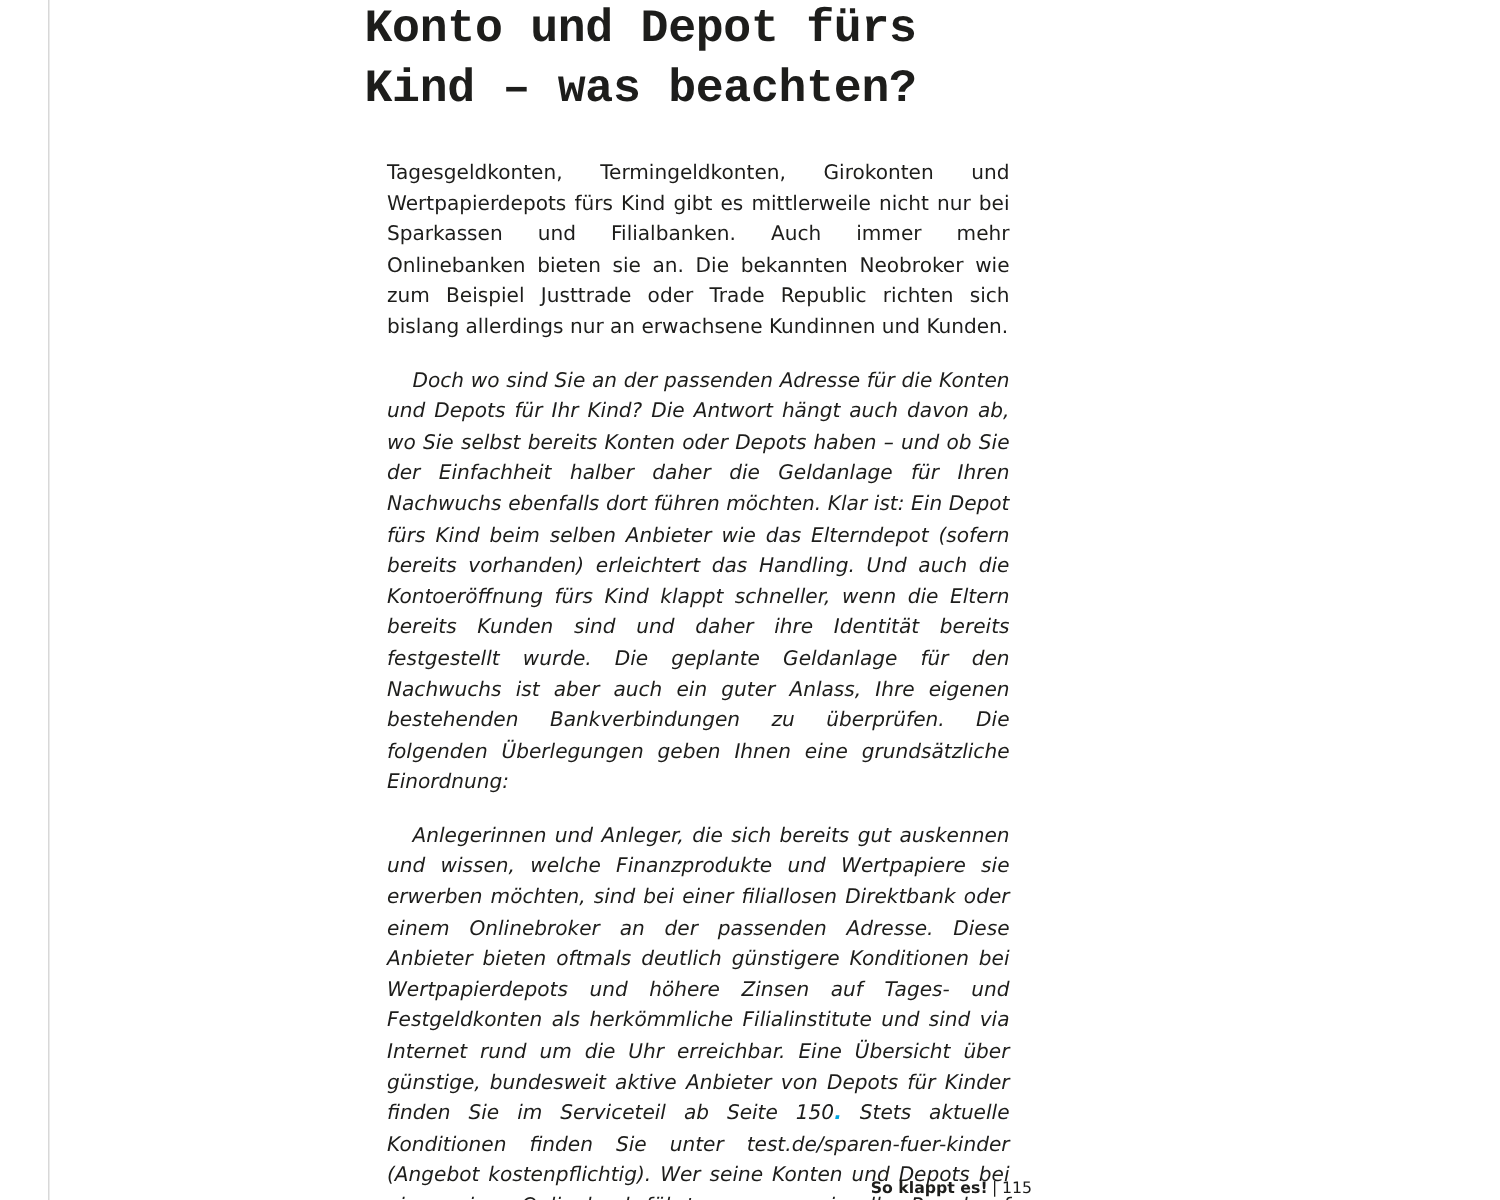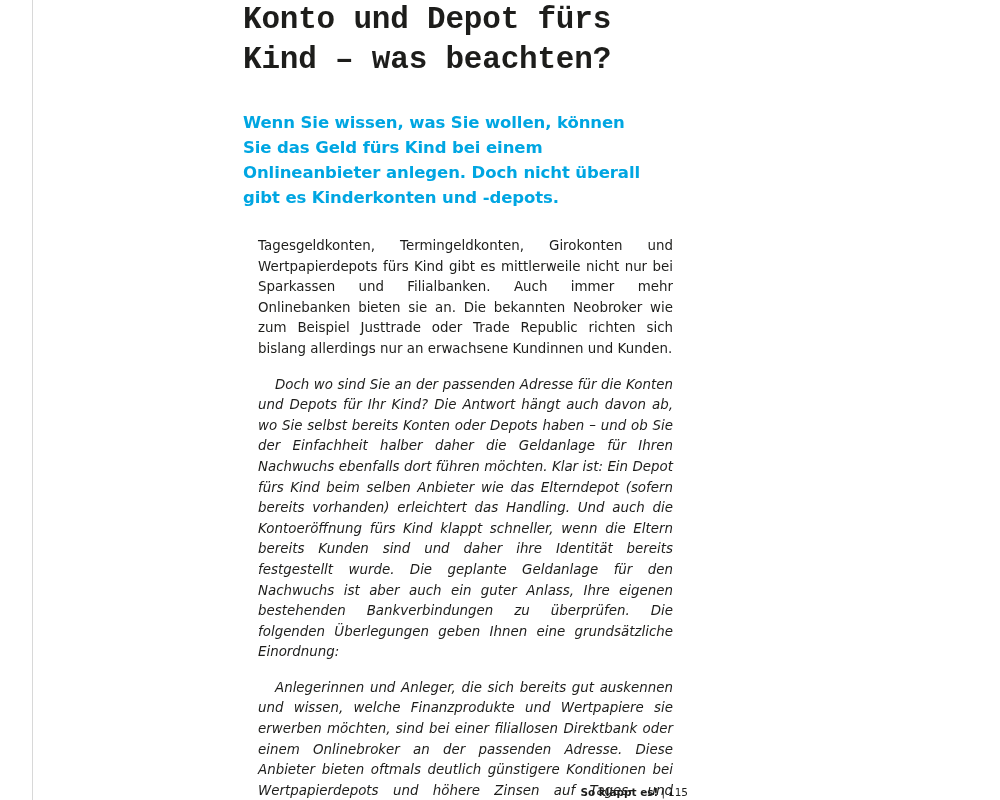--- a/index.html
+++ b/index.html
@@ -99,21 +99,20 @@
 <body>
 
 <div class="page">
 
   <div class="bleed-line"></div>
 
   <div class="content">
 
     <h1 class="title">Konto und Depot fürs Kind – was beachten?</h1>
 
-    <p class="lead">Wenn Sie wissen, was Sie wollen, können Sie das Geld fürs Kind bei einem Onlineanbieter anlegen. Doch nicht überall gibt es Kinderkonten und -depots.</p>
 
     <div class="body-copy">
       <p>Tagesgeldkonten, Termingeldkonten, Girokonten und Wertpapierdepots fürs Kind gibt es mittlerweile nicht nur bei Sparkassen und Filialbanken. Auch immer mehr Onlinebanken bieten sie an. Die bekannten Neobroker wie zum Beispiel Justtrade oder Trade Republic richten sich bislang allerdings nur an erwachsene Kundinnen und Kunden.</p>
       <p class="indent">Doch wo sind Sie an der passenden Adresse für die Konten und Depots für Ihr Kind? Die Antwort hängt auch davon ab, wo Sie selbst bereits Konten oder Depots haben – und ob Sie der Einfachheit halber daher die Geldanlage für Ihren Nachwuchs ebenfalls dort führen möchten. Klar ist: Ein Depot fürs Kind beim selben Anbieter wie das Elterndepot (sofern bereits vorhanden) erleichtert das Handling. Und auch die Kontoeröffnung fürs Kind klappt schneller, wenn die Eltern bereits Kunden sind und daher ihre Identität bereits festgestellt wurde. Die geplante Geldanlage für den Nachwuchs ist aber auch ein guter Anlass, Ihre eigenen bestehenden Bankverbindungen zu überprüfen. Die folgenden Überlegungen geben Ihnen eine grundsätzliche Einordnung:</p>
       <p class="indent"><span>Anlegerinnen und Anleger, die sich bereits gut auskennen und wissen, welche Finanzprodukte und Wertpapiere sie erwerben möchten, sind bei einer filiallosen Direktbank oder einem Onlinebroker an der passenden Adresse. Diese Anbieter bieten oftmals deutlich günstigere Konditionen bei Wertpapierdepots und höhere Zinsen auf Tages- und Festgeldkonten als herkömmliche Filialinstitute und sind via Internet rund um die Uhr erreichbar. Eine Übersicht über günstige, bundesweit aktive Anbieter von Depots für Kinder finden Sie im Serviceteil ab Seite 150</span><span class="period-accent">.</span><span> Stets aktuelle Konditionen finden Sie unter test.de/sparen-fuer-kinder (Angebot kostenpflichtig). Wer seine Konten und Depots bei einer reinen Onlinebank führt, muss zwar in aller Regel auf eine persönliche Anlageberatung verzichten. Doch das muss kein Schaden sein, im Gegenteil: In der Anlageberatung von Filialinstituten erhalten Anlegerinnen und Anleger übli-</span></p>
     </div>
 
   </div>
 
   <div class="footer">

